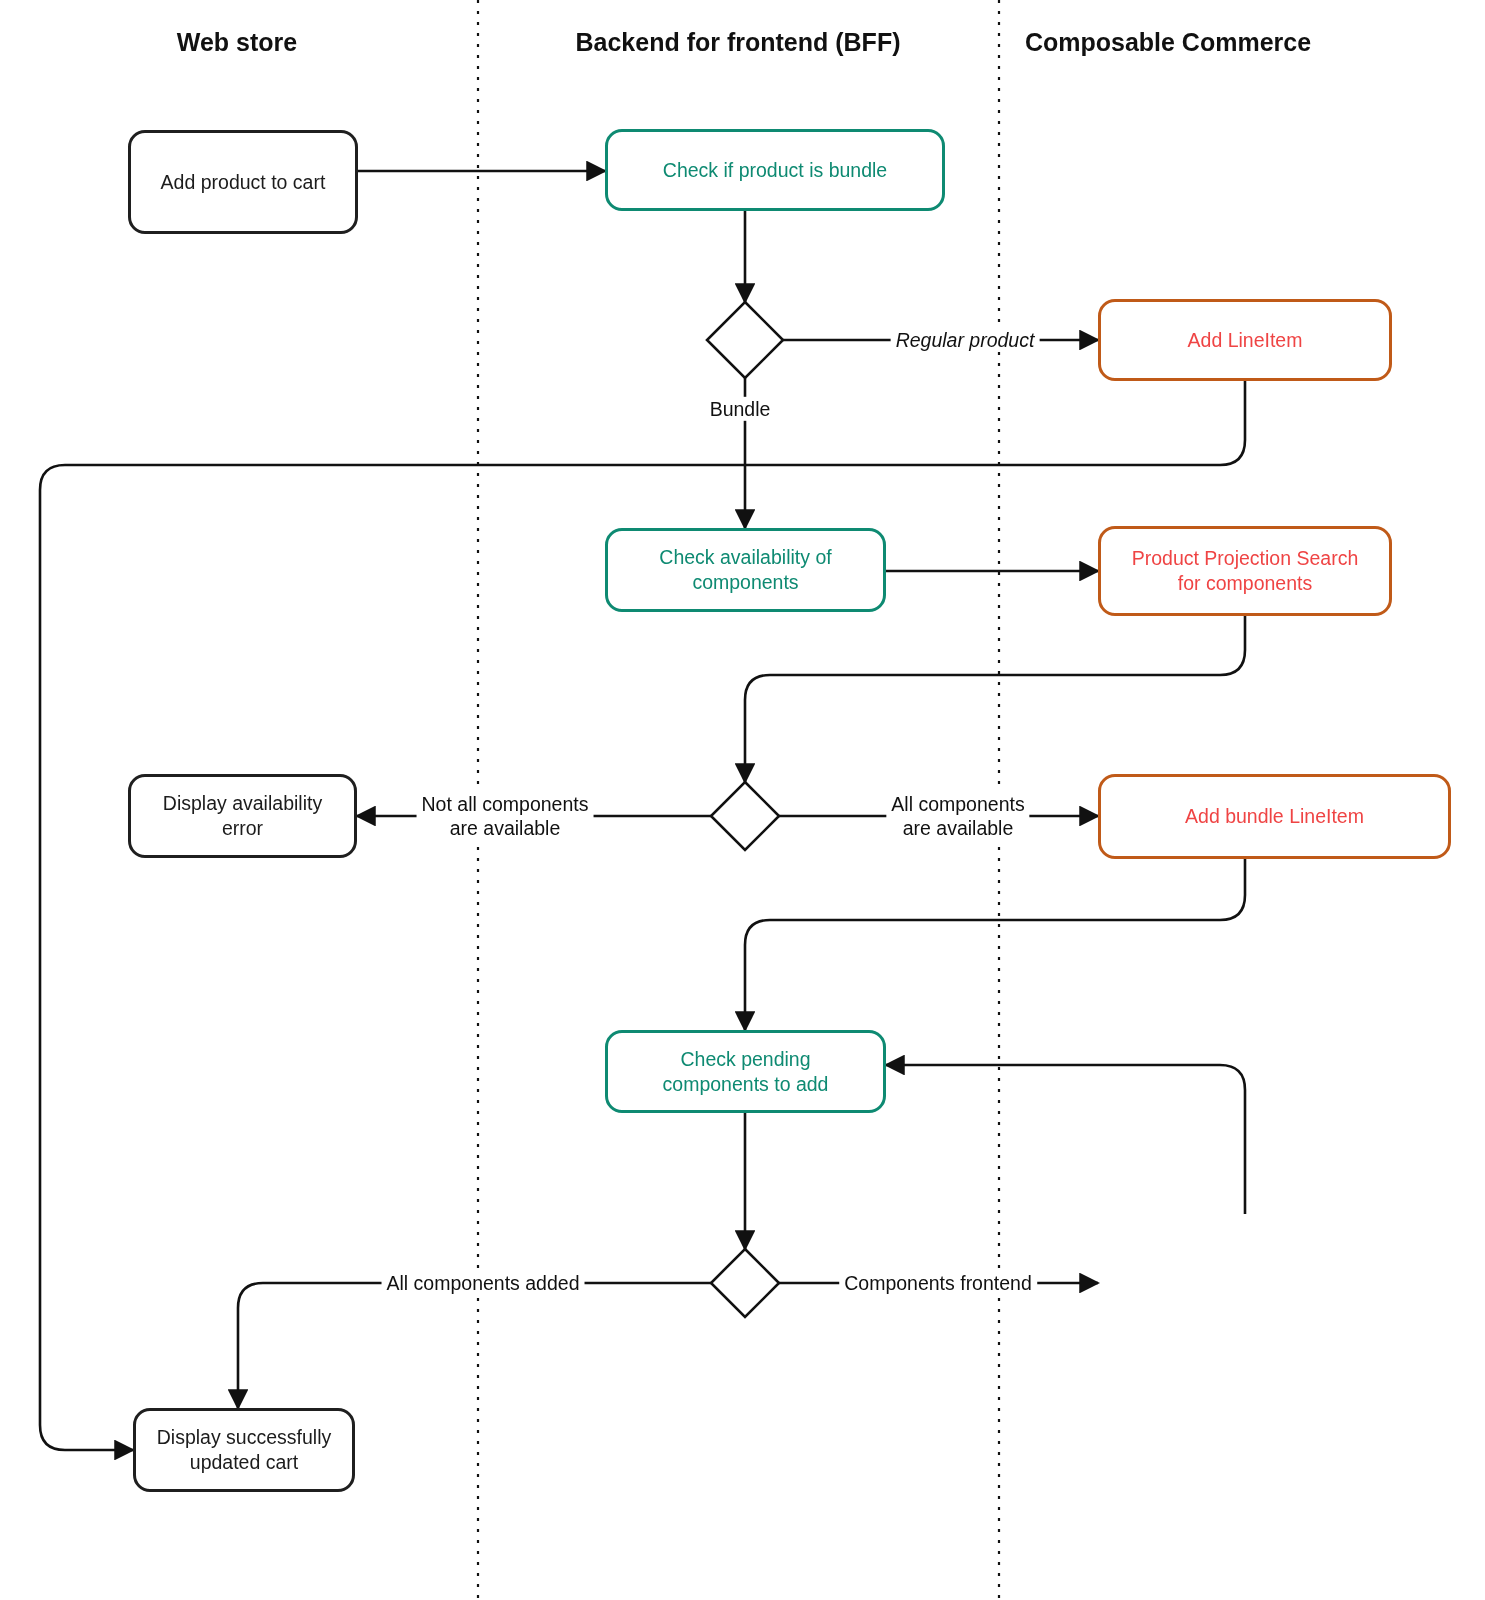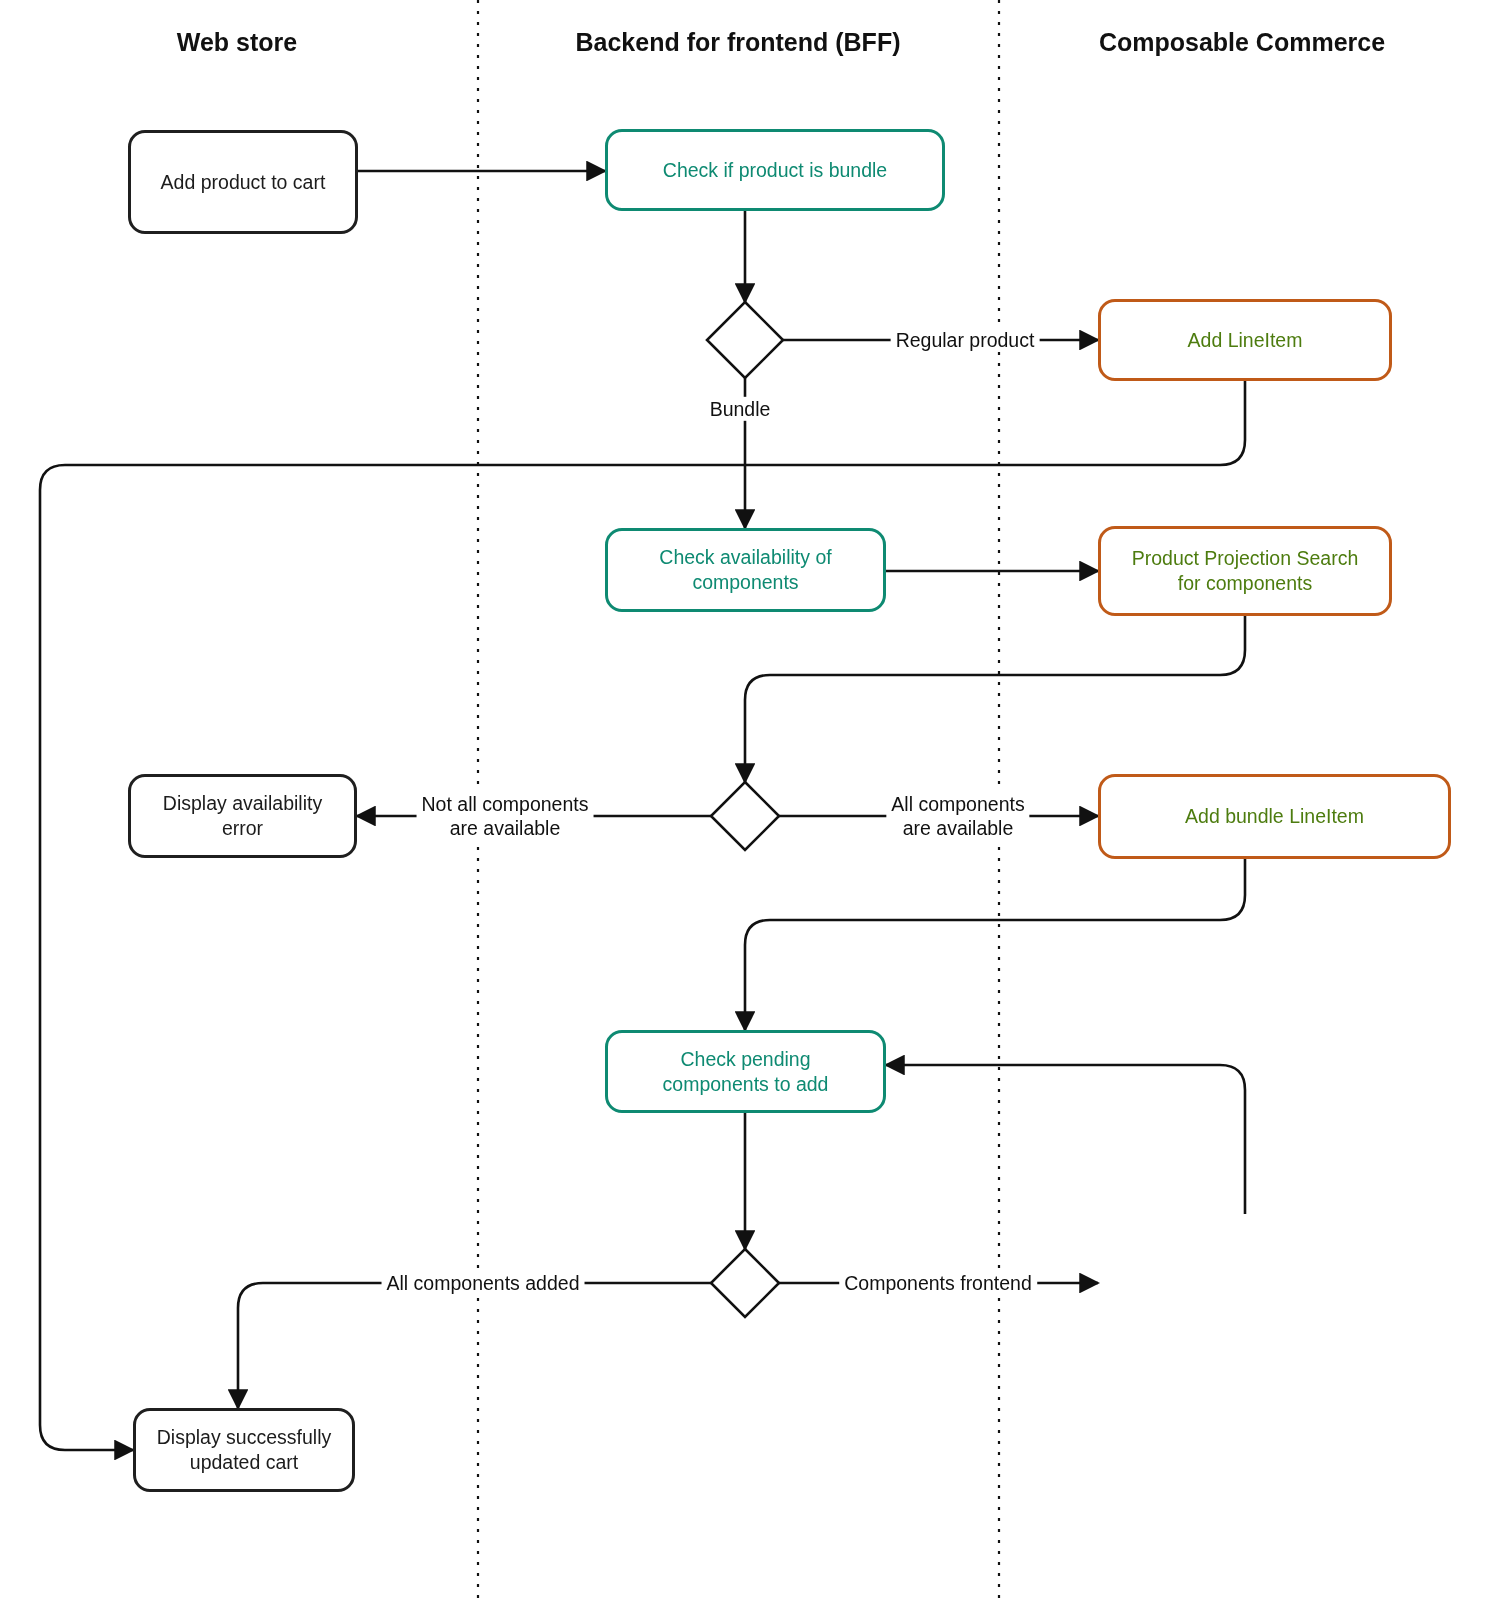--- a/index.html
+++ b/index.html
@@ -11,21 +11,21 @@
   .lane-sep{stroke:#111111;stroke-width:2.2px;stroke-dasharray:3 8;}
   .diamond{fill:#ffffff;stroke:#111111;stroke-width:2.6px;}
   .lane-header{position:absolute;transform:translateX(-50%);top:28px;
        font-size:25px;font-weight:bold;color:#111111;white-space:nowrap;}
   .node{position:absolute;box-sizing:border-box;background:#ffffff;
        border:3px solid #1f1f1f;border-radius:17px;
        display:flex;flex-direction:column;align-items:center;justify-content:center;
        text-align:center;font-size:19.5px;line-height:1.28;white-space:pre-line;}
   .c-ws{border-color:#1f1f1f;color:#1c1c1c;}
   .c-bff{border-color:#0e8a72;color:#0e8a72;}
-  .c-cc{border-color:#c05a18;color:#4d7c0f;}
+  .c-cc{border-color:#c05a18;color:#ef4444;}
   .edge-label{position:absolute;transform:translate(-50%,-50%);
        background:#ffffff;padding:0 5px;font-size:19.5px;line-height:1.25;
        text-align:center;color:#111111;white-space:pre-line;}
   .note-block{margin-top:22px;}
   .italic{font-style:italic;}
 </style>
 </head>
 <body>
 
 <div class="canvas">
@@ -55,21 +55,21 @@
     <path class="wire" marker-end="url(#arrow)" d="M711 1283 L263 1283 Q238 1283 238 1308 L238 1408"></path>
     <path class="wire" marker-end="url(#arrow)" d="M1245 1214 L1245 1090 Q1245 1065 1220 1065 L886 1065"></path>
 
     <polygon class="diamond" points="745,302 783,340 745,378 707,340"></polygon>
     <polygon class="diamond" points="745,782 779,816 745,850 711,816"></polygon>
     <polygon class="diamond" points="745,1249 779,1283 745,1317 711,1283"></polygon>
   </svg>
 
   <div class="lane-header" style="left:237px;">Web store</div>
   <div class="lane-header" style="left:738px;">Backend for frontend (BFF)</div>
-  <div class="lane-header" style="left:1242px;text-align:right;">Composable Commerce</div>
+  <div class="lane-header" style="left:1168px;text-align:right;">Composable Commerce</div>
 
   <div class="node c-ws" style="left:128px;top:130px;width:230px;height:104px;">Add product to cart</div>
 
   <div class="node c-bff" style="left:605px;top:129px;width:340px;height:82px;">Check if product is bundle</div>
 
   <div class="node c-cc" style="left:1098px;top:299px;width:294px;height:82px;">Add LineItem</div>
 
   <div class="node c-bff" style="left:605px;top:528px;width:281px;height:84px;">Check availability of
 components</div>
 
@@ -81,21 +81,21 @@
 
   <div class="node c-cc" style="left:1098px;top:774px;width:353px;height:85px;">Add bundle LineItem</div>
 
   <div class="node c-bff" style="left:605px;top:1030px;width:281px;height:83px;">Check pending
 components to add</div>
 
 
   <div class="node c-ws" style="left:133px;top:1408px;width:222px;height:84px;">Display successfully
 updated cart</div>
 
-  <div class="edge-label" style="left:965px;top:340px;">Regular product</div>
+  <div class="edge-label" style="left:965px;top:340px;font-style:italic;">Regular product</div>
   <div class="edge-label" style="left:740px;top:409px;">Bundle</div>
   <div class="edge-label" style="left:505px;top:816px;">Not all components
 are available</div>
   <div class="edge-label" style="left:958px;top:816px;">All components
 are available</div>
   <div class="edge-label" style="left:483px;top:1283px;">All components added</div>
   <div class="edge-label" style="left:938px;top:1283px;">Components frontend</div>
 
 </div>
 

